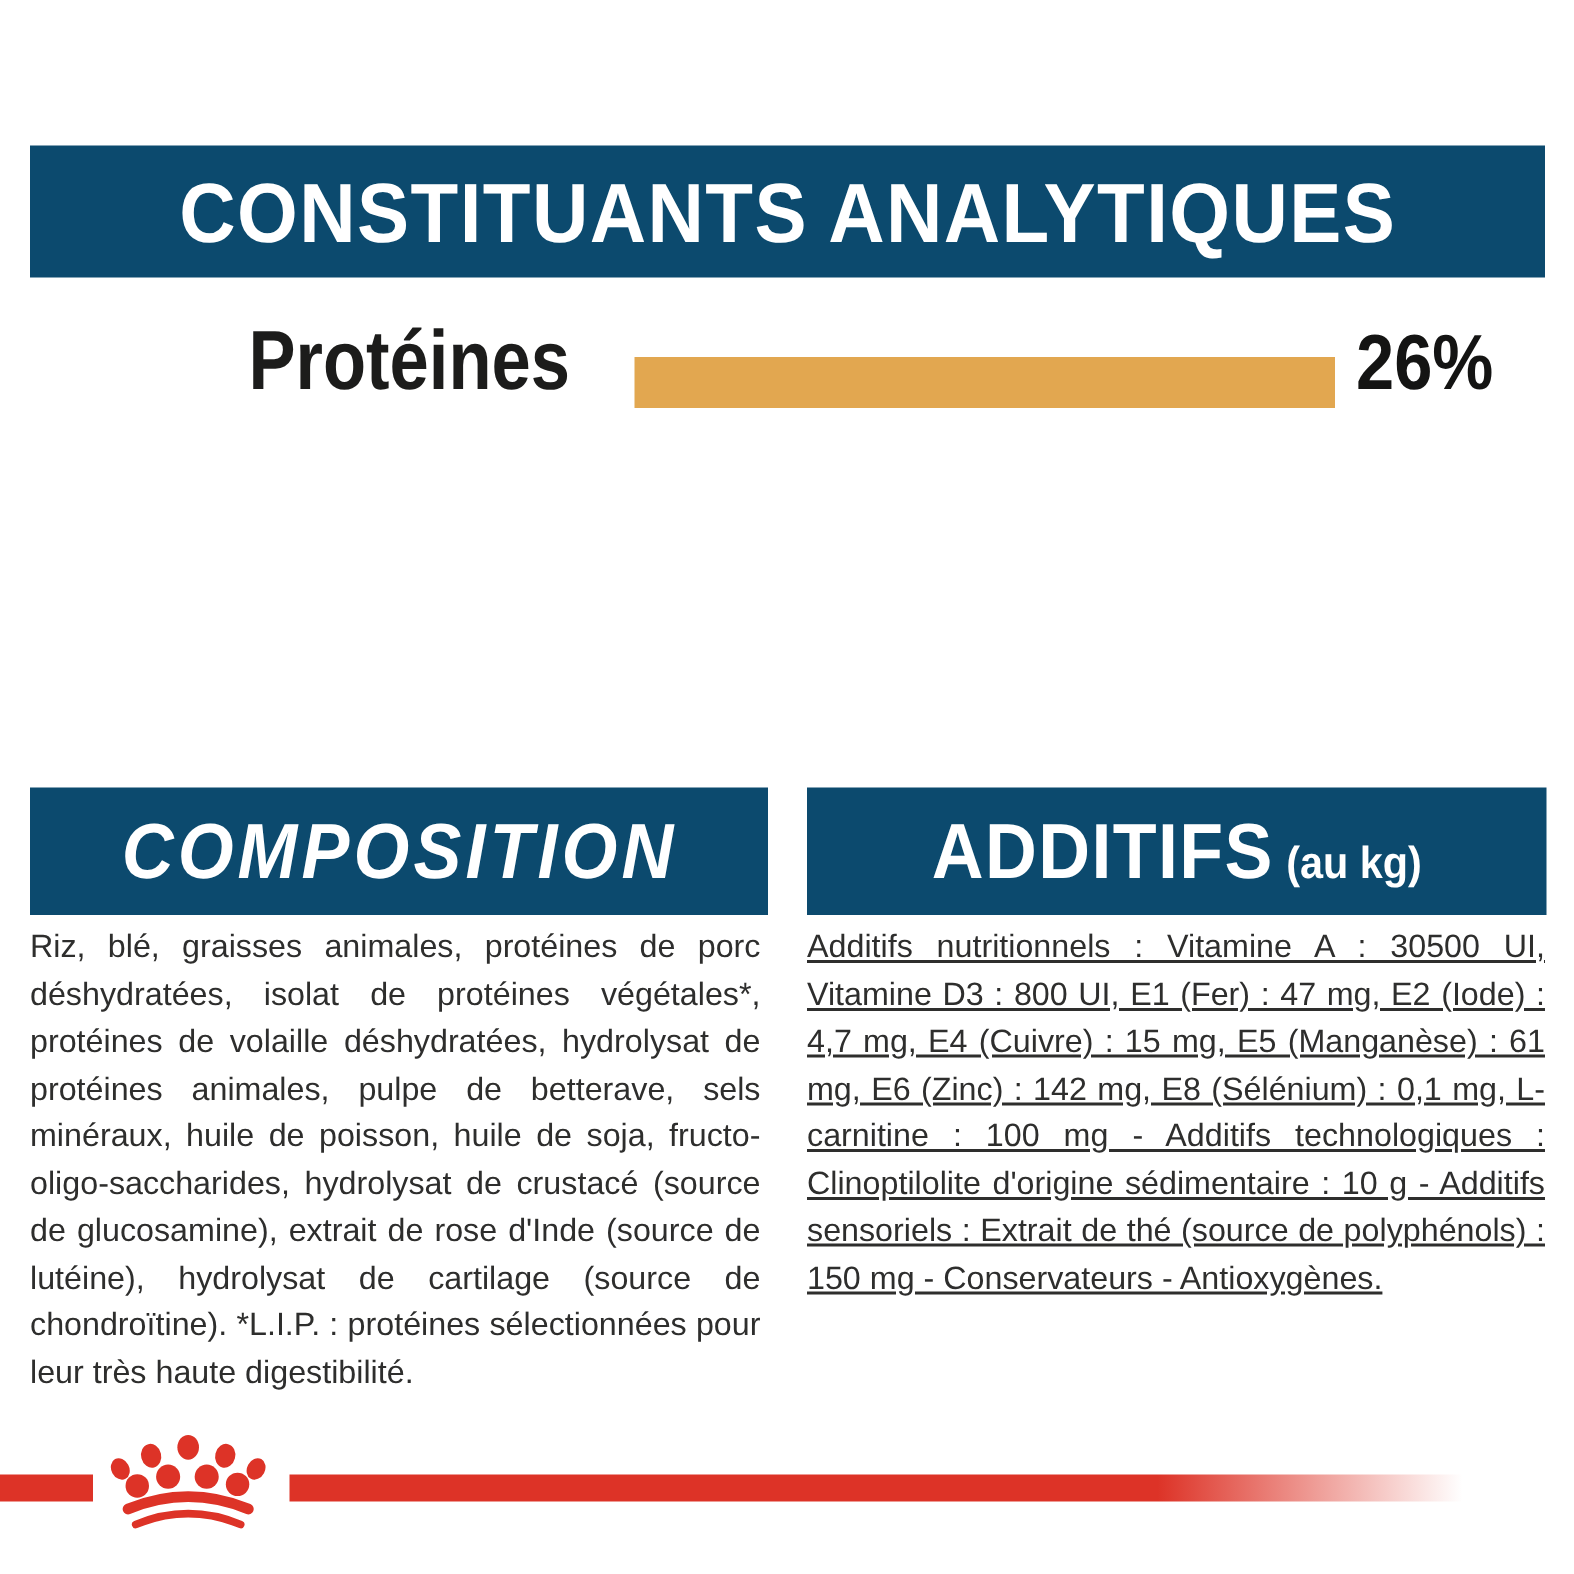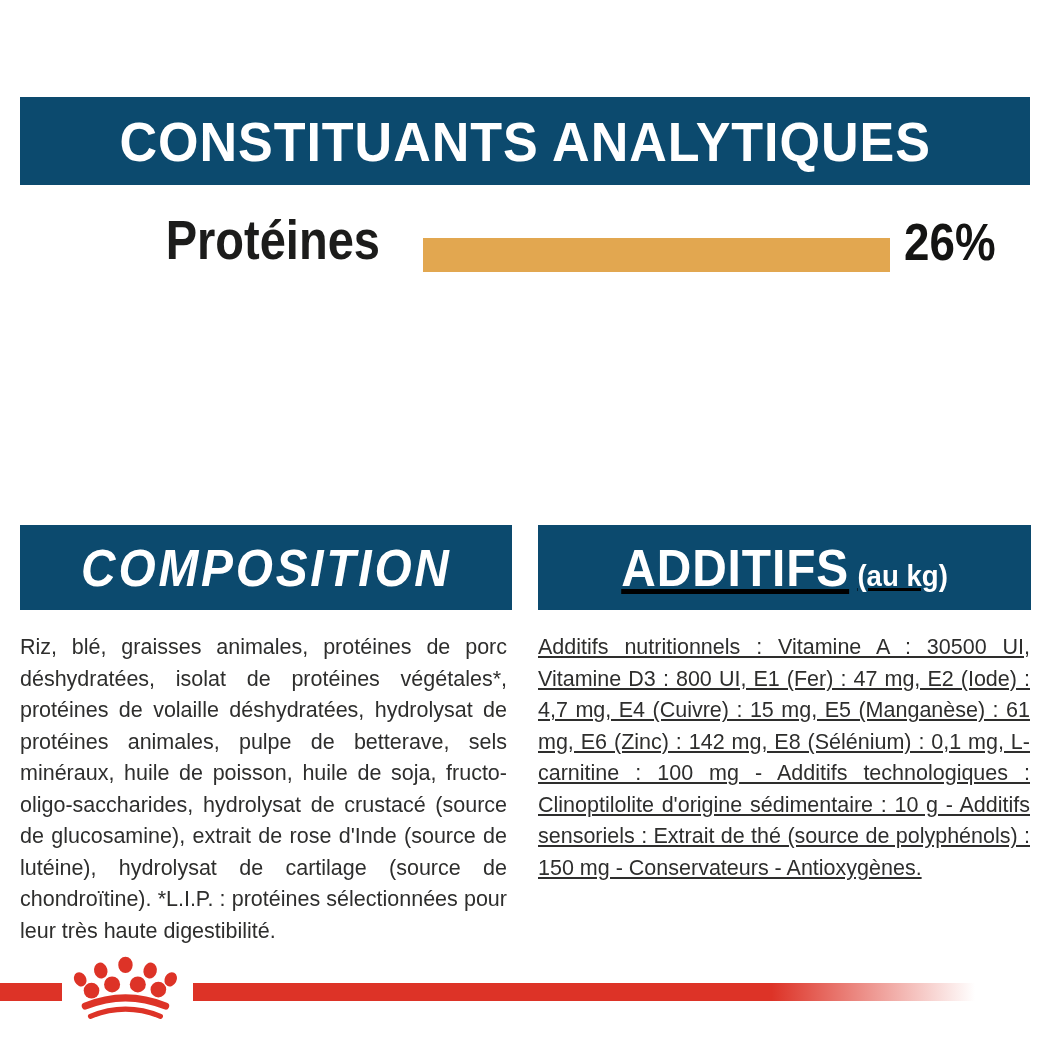--- a/index.html
+++ b/index.html
@@ -35,28 +35,28 @@
   .bar-fill{height:34px;background:#E2A750;}
   .row-2 .bar-fill{height:37px;}
   .chart-value{
     margin-left:14px;font-weight:700;color:#141413;font-size:52px;
     transform:scaleX(0.88);transform-origin:left center;white-space:nowrap;
   }
 
   
   #composition-banner{left:20px;top:525px;width:492px;height:85px;font-style:italic;}
   #composition-banner .banner-title{font-size:52px;letter-spacing:3px;transform:scaleX(0.92);transform-origin:center;}
-  #additifs-banner{left:538px;top:525px;width:493px;height:85px;text-decoration:underline;}
+  #additifs-banner{left:538px;top:525px;width:493px;height:85px;}
   #additifs-banner .banner-title{font-size:52px;letter-spacing:1px;transform:scaleX(0.92);transform-origin:center;display:flex;align-items:baseline;gap:9px;}
   .banner-sub{font-size:30px;font-weight:700;letter-spacing:0;}
 
   .body-text{
     position:absolute;top:616px;
     font-size:21.5px;line-height:31.5px;color:#2e2e2d;
-    text-align:justify;text-justify:inter-word;margin-top:16px;
+    text-align:justify;text-justify:inter-word;
   }
   #composition-text{left:20px;width:487px;}
   #additifs-text{left:538px;width:492px;text-decoration:underline;}
 
   
   #stripe-left{position:absolute;left:0;top:983px;width:62px;height:18px;background:#DD3327;}
   #stripe-right{
     position:absolute;left:193px;top:983px;width:782px;height:18px;
     background:linear-gradient(to right,#DD3327 0%,#DD3327 74%,rgba(221,51,39,0) 100%);
   }

